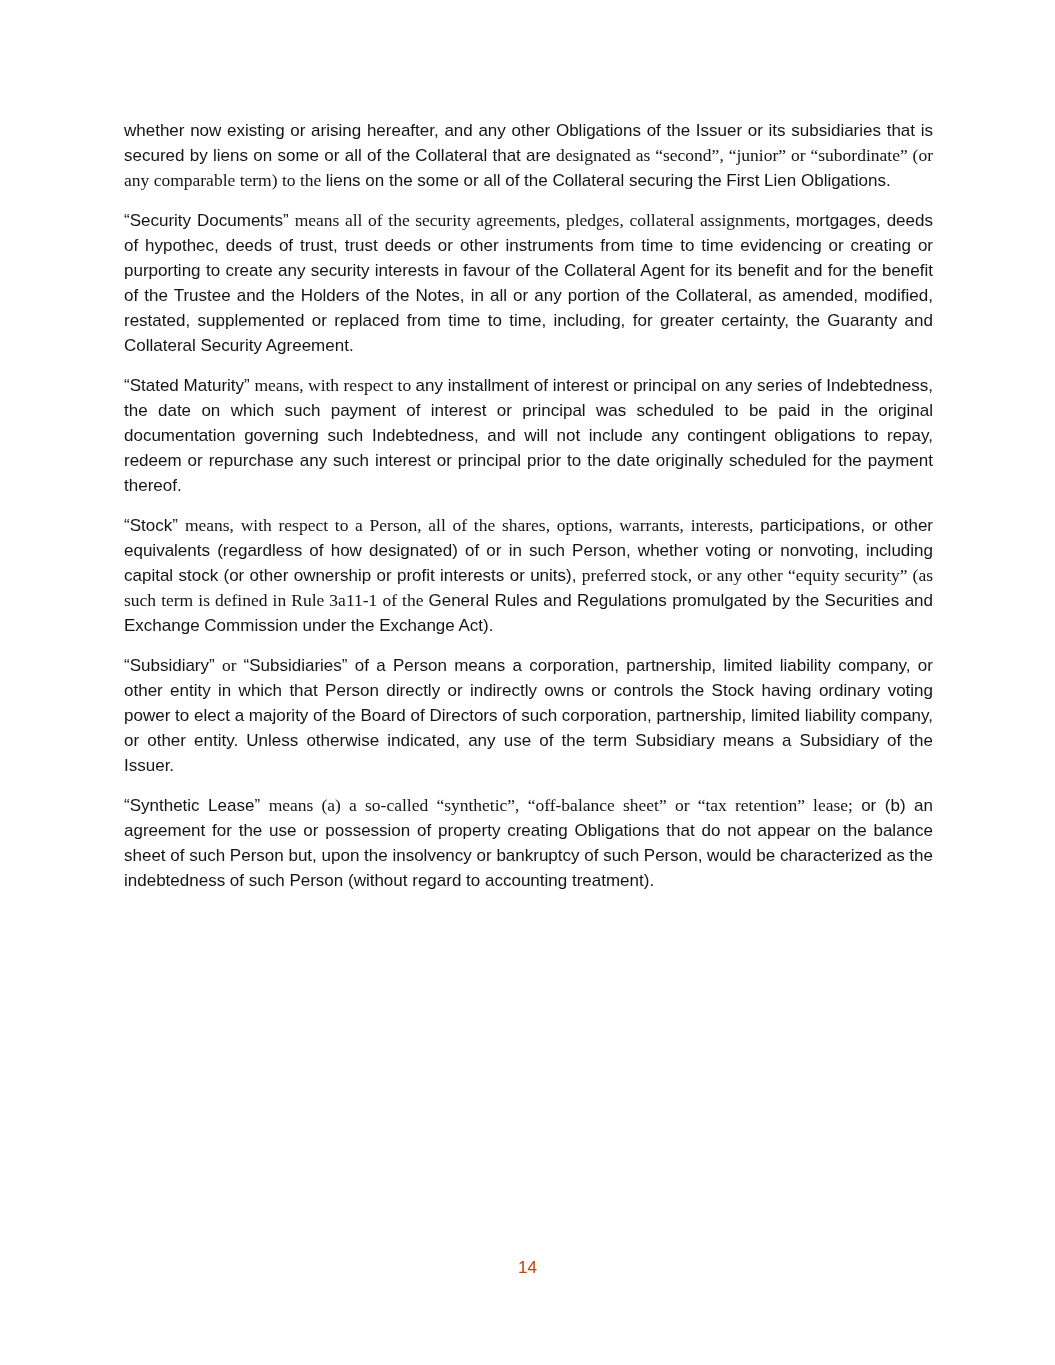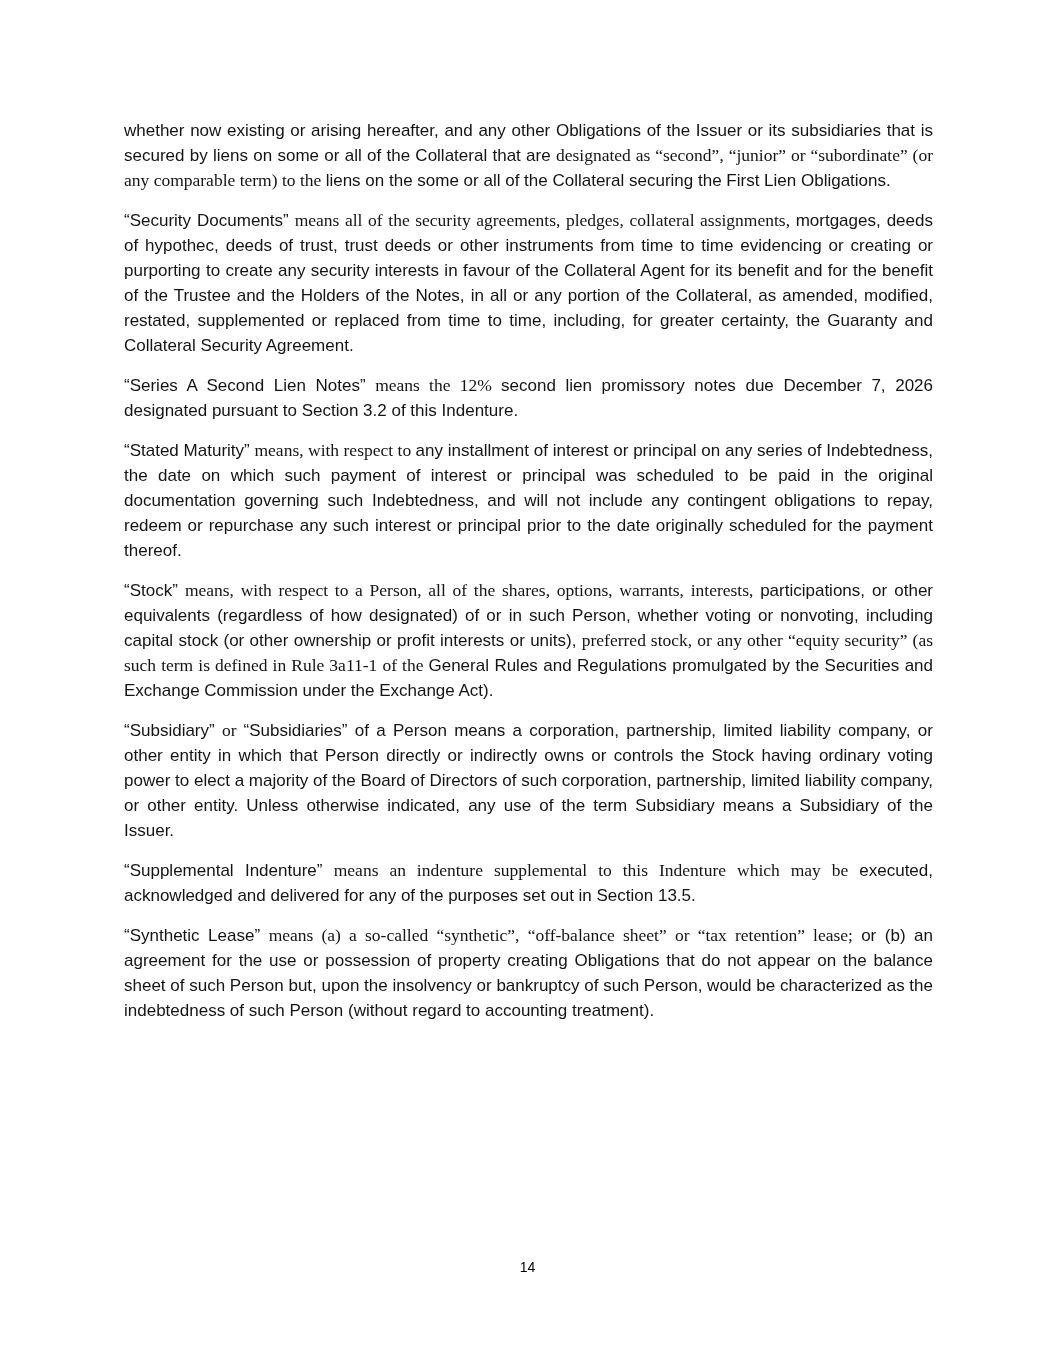--- a/index.html
+++ b/index.html
@@ -37,34 +37,32 @@
   }
   .page-footer {
     position: absolute;
     left: 0;
     top: 1258px;
     width: 1055px;
     text-align: center;
   }
   .page-number {
     font-family: "Liberation Sans", sans-serif;
-    font-size: 14px;
-    color: #000000;
+    font-size: 17px;
+    color: #c2410c;
   }
 </style>
 </head>
 <body>
 
 <div class="page">
   <div class="doc-body">
       <p class="para"><span class="seg sans">whether now existing or arising hereafter, and any other Obligations of the Issuer or its subsidiaries that is secured by liens on some or all of the Collateral that are </span><span class="seg serif">designated as “second”, “junior” or “subordinate” (or any comparable term) to the </span><span class="seg sans">liens on the some or all of the Collateral securing the First Lien Obligations.</span></p>
       <p class="para"><span class="seg sans">“Security Documents” </span><span class="seg serif">means all of the security agreements, pledges, collateral assignments, </span><span class="seg sans">mortgages, deeds of hypothec, deeds of trust, trust deeds or other instruments from time to time evidencing or creating or purporting to create any security interests in favour of the Collateral Agent for its benefit and for the benefit of the Trustee and the Holders of the Notes, in all or any portion of the Collateral, as amended, modified, restated, supplemented or replaced from time to time, including, for greater certainty, the Guaranty and Collateral Security Agreement.</span></p>
-      <p class="para"><span class="seg sans">“Series A Second Lien Notes” </span><span class="seg serif">means the 12% </span><span class="seg sans">second lien promissory notes due December 7, 2026 designated pursuant to Section 3.2 of this Indenture.</span></p>
       <p class="para"><span class="seg sans">“Stated Maturity” </span><span class="seg serif">means, with respect to </span><span class="seg sans">any installment of interest or principal on any series of Indebtedness, the date on which such payment of interest or principal was scheduled to be paid in the original documentation governing such Indebtedness, and will not include any contingent obligations to repay, redeem or repurchase any such interest or principal prior to the date originally scheduled for the payment thereof.</span></p>
       <p class="para"><span class="seg sans">“Stock” </span><span class="seg serif">means, with respect to a Person, all of the shares, options, warrants, interests, </span><span class="seg sans">participations, or other equivalents (regardless of how designated) of or in such Person, whether voting or nonvoting, including capital stock (or other ownership or profit interests or units), </span><span class="seg serif">preferred stock, or any other “equity security” (as such term is defined in Rule 3a11-1 of the </span><span class="seg sans">General Rules and Regulations promulgated by the Securities and Exchange Commission under the Exchange Act).</span></p>
       <p class="para"><span class="seg sans">“Subsidiary” </span><span class="seg serif">or </span><span class="seg sans">“Subsidiaries” of a Person means a corporation, partnership, limited liability company, or other entity in which that Person directly or indirectly owns or controls the Stock having ordinary voting power to elect a majority of the Board of Directors of such corporation, partnership, limited liability company, or other entity. Unless otherwise indicated, any use of the term Subsidiary means a Subsidiary of the Issuer.</span></p>
-      <p class="para"><span class="seg sans">“Supplemental Indenture” </span><span class="seg serif">means an indenture supplemental to this Indenture which may be </span><span class="seg sans">executed, acknowledged and delivered for any of the purposes set out in Section 13.5.</span></p>
       <p class="para"><span class="seg sans">“Synthetic Lease” </span><span class="seg serif">means (a) a so-called “synthetic”, “off-balance sheet” or “tax retention” lease; </span><span class="seg sans">or (b) an agreement for the use or possession of property creating Obligations that do not appear on the balance sheet of such Person but, upon the insolvency or bankruptcy of such Person, would be characterized as the indebtedness of such Person (without regard to accounting treatment).</span></p>
     </div>
   <div class="page-footer">
     <span class="page-number">14</span>
   </div>
 </div>
 
 </body></html>

